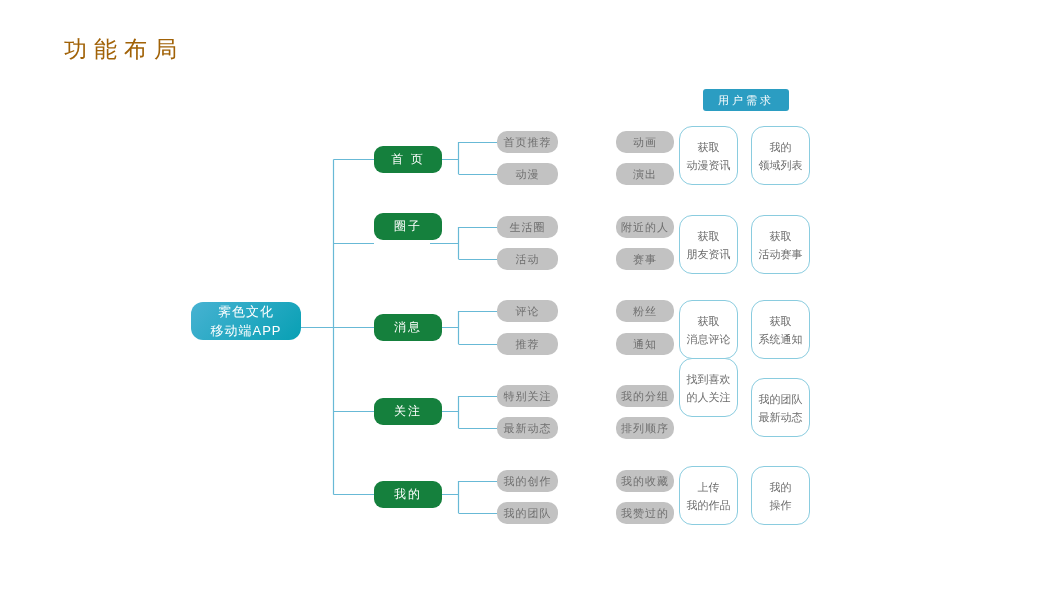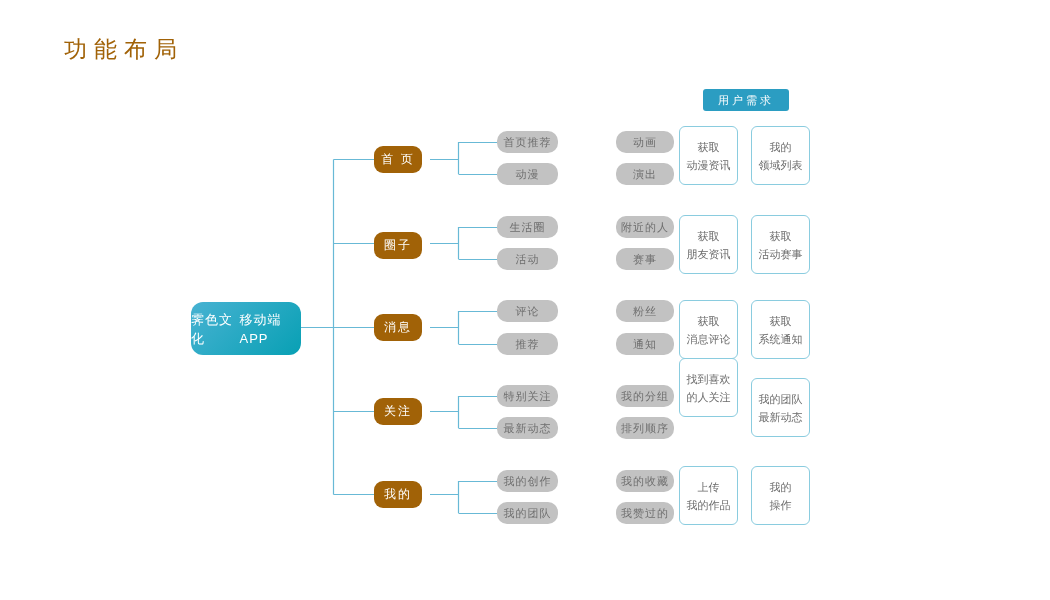--- a/index.html
+++ b/index.html
@@ -6,46 +6,46 @@
   body{
     width:1050px;height:600px;position:relative;background:#ffffff;overflow:hidden;
     font-family:"Liberation Sans","DejaVu Sans",sans-serif;
   }
   .title{
     position:absolute;left:64px;top:34px;font-size:23px;color:#a16207;
     letter-spacing:7px;font-weight:500;
   }
   svg.lines{position:absolute;left:0;top:0;pointer-events:none;}
   .root{
-    position:absolute;left:191px;top:302px;width:110px;height:53px;
+    position:absolute;left:191px;top:302px;width:110px;height:38px;
     background:linear-gradient(135deg,#47b2d2 0%,#08a0b4 100%);
     border-radius:12px;color:#ffffff;font-size:13px;line-height:19px;
-    display:flex;flex-direction:row;align-items:center;justify-content:center;
+    display:flex;flex-direction:column;align-items:center;justify-content:center;
     letter-spacing:1px;
   }
   .branch{
-    position:absolute;left:374px;width:48px;height:27px;background:#a16207;
+    position:absolute;left:374px;width:68px;height:27px;background:#15803d;
     border-radius:9px;color:#ffffff;font-size:12px;letter-spacing:2px;
     display:flex;align-items:center;justify-content:center;
   }
   .sub{
     position:absolute;height:22px;background:#c2c2c2;border-radius:10px;
     color:#6e6e6e;font-size:11px;display:flex;align-items:center;justify-content:center;
     letter-spacing:1px;
   }
   .c1{left:497px;width:61px;text-align:center;}
   .c2{left:568px;width:58px;margin-left:48px;}
   .badge{
     position:absolute;left:703px;top:89px;width:86px;height:22px;background:#2b9dc2;
     border-radius:3px;color:#ffffff;font-size:11px;letter-spacing:3px;
     display:flex;align-items:center;justify-content:center;
   }
   .need{
     position:absolute;width:57px;height:57px;background:#ffffff;
-    border:1px solid #8accdf;border-radius:6px;color:#6b6b6b;font-size:11px;
+    border:1px solid #8accdf;border-radius:13px;color:#6b6b6b;font-size:11px;
     line-height:18px;display:flex;flex-direction:column;align-items:center;justify-content:center;
   }
   .n1{left:679px;}
   .n2{left:751px;}
 </style>
 </head>
 <body>
 
 <div class="title">功能布局</div>
 
@@ -77,21 +77,21 @@
 <div class="sub c2" style="top:163px">演出</div>
 <div class="need n1" style="top:126px">
   <span>获取</span>
   <span>动漫资讯</span>
 </div>
 <div class="need n2" style="top:126px">
   <span>我的</span>
   <span>领域列表</span>
 </div>
 
-<div class="branch" style="top:232px">圈子</div>
+<div class="branch" style="top:213px">圈子</div>
 <div class="sub c1" style="top:216px">生活圈</div>
 <div class="sub c2" style="top:216px">附近的人</div>
 <div class="sub c1" style="top:248px">活动</div>
 <div class="sub c2" style="top:248px">赛事</div>
 <div class="need n1" style="top:215px">
   <span>获取</span>
   <span>朋友资讯</span>
 </div>
 <div class="need n2" style="top:215px">
   <span>获取</span>

